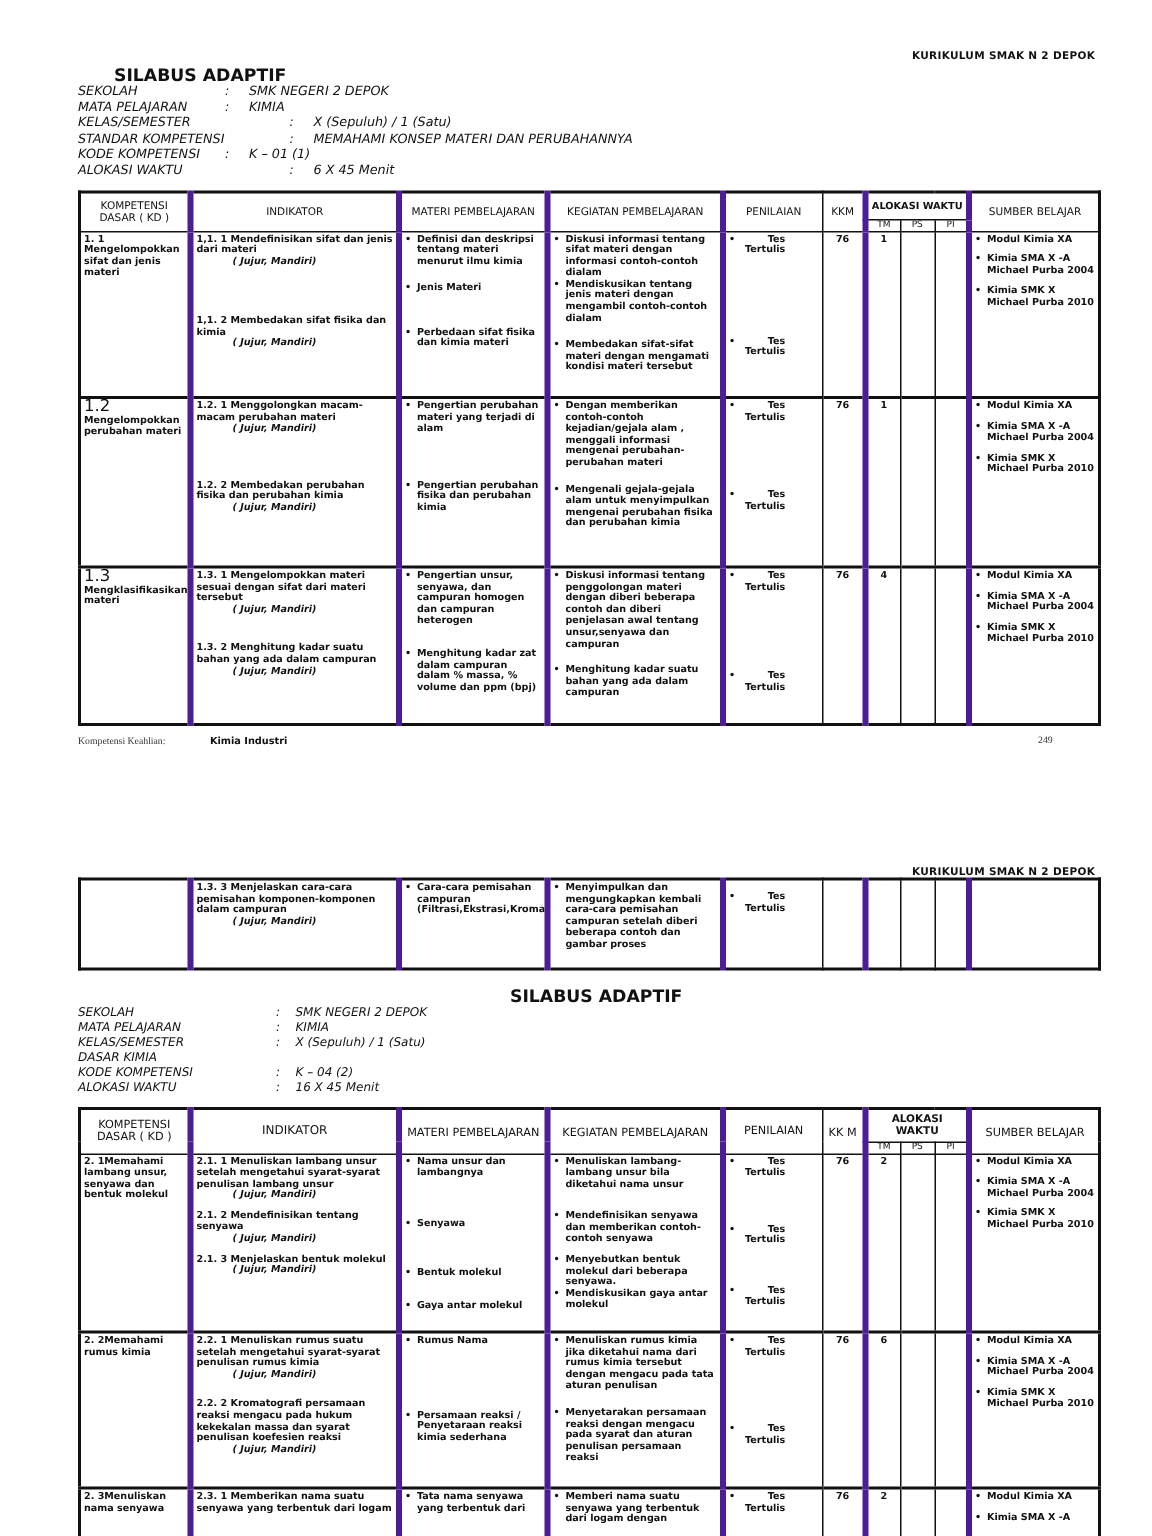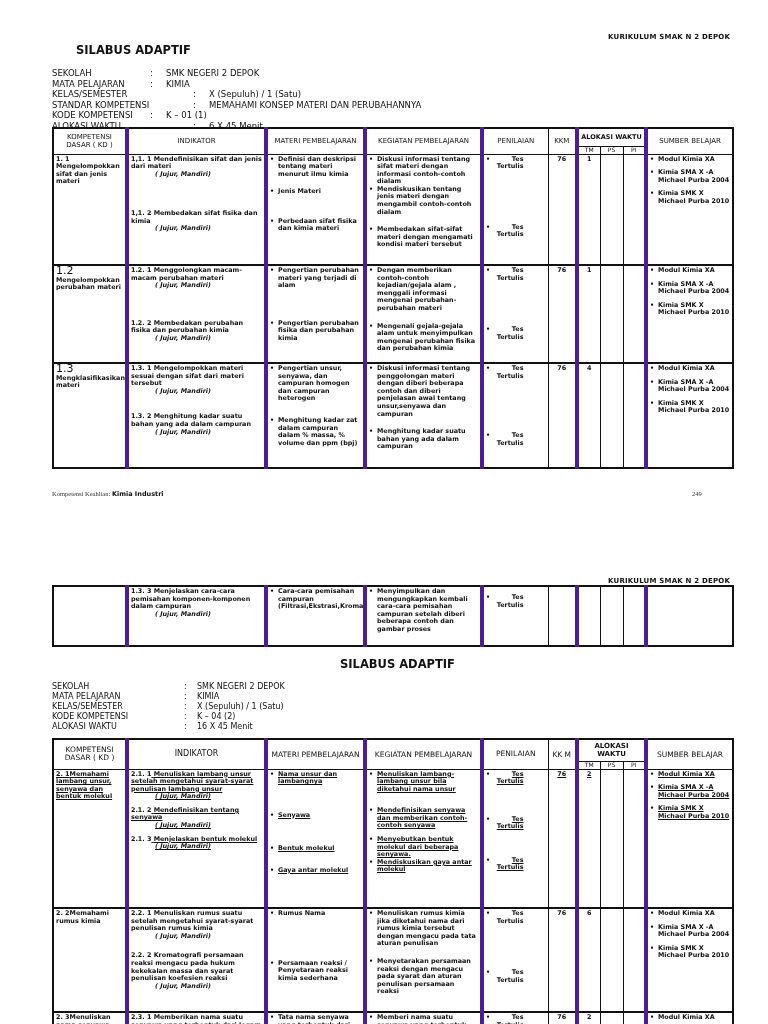--- a/index.html
+++ b/index.html
@@ -3,38 +3,38 @@
 <meta charset="utf-8">
 <style>
   html, body { margin:0; padding:0; background:#ffffff; }
   body { width:768px; height:1024px; overflow:hidden; position:relative;
          font-family:"DejaVu Sans", sans-serif; color:#111; }
   .abs { position:absolute; }
   .hdr-right { font-size:7px; font-weight:bold; letter-spacing:0.2px; }
   .title { font-size:11.5px; font-weight:bold; }
   .meta { font-size:8.5px; line-height:10.5px; }
   .meta-row { position:relative; height:10.5px; white-space:nowrap; }
-  .meta-row span { position:absolute; top:12px; }
+  .meta-row span { position:absolute; top:0;font-style:italic; }
   table.syl { position:absolute; border-collapse:collapse; table-layout:fixed; }
   table.syl td, table.syl th { border:1px solid #111; vertical-align:top; padding:1px 2px;
      font-size:6.4px; line-height:7.6px; font-weight:bold; overflow:hidden; }
   table.syl th { font-weight:normal; text-align:center; vertical-align:middle; font-size:7px; line-height:8px; }
   table.syl .thick-r { border-right:4px solid #4c1d95; }
   table.syl tr.thick-b td { border-bottom:2px solid #111; }
   table.syl { border:2px solid #111; }
   .bul { position:relative; padding-left:8px; }
   .bul:before { content:"\2022"; position:absolute; left:0; top:0; }
   .ind-num { display:inline-block; min-width:18px; }
   .note { font-style:italic; display:block; padding-left:24px; }
   .sp { display:block; height:10px; }
   .kdnum-big { font-size:11px; font-weight:normal; }
   .nil { padding-left:8px; position:relative; text-align:right; padding-right:22px; }
   .nil:before { content:"\2022"; position:absolute; left:0; top:0; }
   .footer { font-family:"Liberation Serif", serif; font-size:6.5px; color:#333; }
-  .footer b { font-family:"DejaVu Sans", sans-serif; color:#111; }
+  .footer b { font-family:"DejaVu Sans", sans-serif; color:#111;margin-left:28px; }
   .ctr { text-align:center; }
 </style>
 </head>
 <body>
 
 <div class="abs hdr-right" style="left:608px; top:33px;">KURIKULUM SMAK N 2 DEPOK</div>
 <div class="abs title" style="left:76px; top:43px;">SILABUS ADAPTIF</div>
 
 <div class="abs meta" style="left:52px; top:56px; width:600px;">
   <div class="meta-row">
@@ -130,21 +130,21 @@
     <td class="thick-r"></td>
     <td>
       <div class="bul">Modul Kimia XA</div>
           <span class="sp" style="height:6px"></span>
       <div class="bul">Kimia SMA X -A Michael Purba 2004</div>
           <span class="sp" style="height:6px"></span>
       <div class="bul">Kimia SMK X Michael Purba 2010</div>
     </td>
   </tr>
 
-  <tr style="height:98px;" class="thick-b">
+  <tr style="height:113px;" class="thick-b">
     <td class="thick-r"><span class="kdnum-big">1.2</span> <span>Mengelompokkan perubahan materi</span></td>
     <td class="thick-r">
       <div><span class="ind-num">1.2. 1</span> <span>Menggolongkan  macam-macam perubahan materi</span><span class="note">( Jujur,  Mandiri)</span></div>
       <span class="sp" style="height:30px"></span>
       <div><span class="ind-num">1.2. 2</span> <span>Membedakan perubahan fisika dan perubahan kimia</span><span class="note">( Jujur,  Mandiri)</span></div>
     </td>
     <td class="thick-r">
       <div class="bul">Pengertian perubahan materi yang terjadi di alam</div>
           <span class="sp" style="height:30px"></span>
       <div class="bul">Pengertian perubahan fisika dan perubahan kimia</div>
@@ -264,20 +264,23 @@
     </div>
   <div class="meta-row" style="height:10px">
       <span style="left:0">MATA PELAJARAN</span>
       <span style="left:132px">:</span>
       <span style="left:145px">KIMIA</span>
     </div>
   <div class="meta-row" style="height:10px">
       <span style="left:0">KELAS/SEMESTER</span>
       <span style="left:132px">:</span>
       <span style="left:145px">X (Sepuluh) / 1 (Satu)</span>
+    </div>
+  <div class="meta-row" style="height:10px">
+      <span style="left:0">DASAR KIMIA</span>
     </div>
   <div class="meta-row" style="height:10px">
       <span style="left:0">KODE KOMPETENSI</span>
       <span style="left:132px">:</span>
       <span style="left:145px">K – 04 (2)</span>
     </div>
   <div class="meta-row" style="height:10px">
       <span style="left:0">ALOKASI WAKTU</span>
       <span style="left:132px">:</span>
       <span style="left:145px">16 X  45 Menit</span>
@@ -307,21 +310,21 @@
     <th rowspan="2" class="thick-r" style="font-size:7.5px;line-height:9px;">KK M</th>
     <th colspan="3" class="thick-r" style="font-weight:bold;font-size:7px;">ALOKASI WAKTU</th>
     <th rowspan="2" style="font-size:7.5px;line-height:9px;">SUMBER BELAJAR</th>
   </tr>
   <tr style="height:8px;" class="thick-b">
     <th style="font-size:6px;line-height:6px;padding:0;">TM</th>
     <th style="font-size:6px;line-height:6px;padding:0;">PS</th>
     <th class="thick-r" style="font-size:6px;line-height:6px;padding:0;">PI</th>
   </tr>
 
-  <tr style="height:139px;text-decoration:underline;" class="thick-b">
+  <tr style="height:119px;" class="thick-b">
     <td class="thick-r"><span>2. 1</span><span>Memahami lambang unsur, senyawa dan bentuk molekul</span></td>
     <td class="thick-r">
       <div><span class="ind-num">2.1. 1</span> <span>Menuliskan lambang unsur setelah mengetahui syarat-syarat penulisan lambang unsur</span><span class="note">( Jujur,  Mandiri)</span></div>
       <span class="sp" style="height:6px"></span>
       <div><span class="ind-num">2.1. 2</span> <span>Mendefinisikan tentang senyawa</span><span class="note">( Jujur,  Mandiri)</span></div>
       <span class="sp" style="height:6px"></span>
       <div><span class="ind-num">2.1. 3</span> <span>Menjelaskan bentuk molekul</span><span class="note">( Jujur,  Mandiri)</span></div>
     </td>
     <td class="thick-r">
       <div class="bul">Nama unsur dan lambangnya</div>

